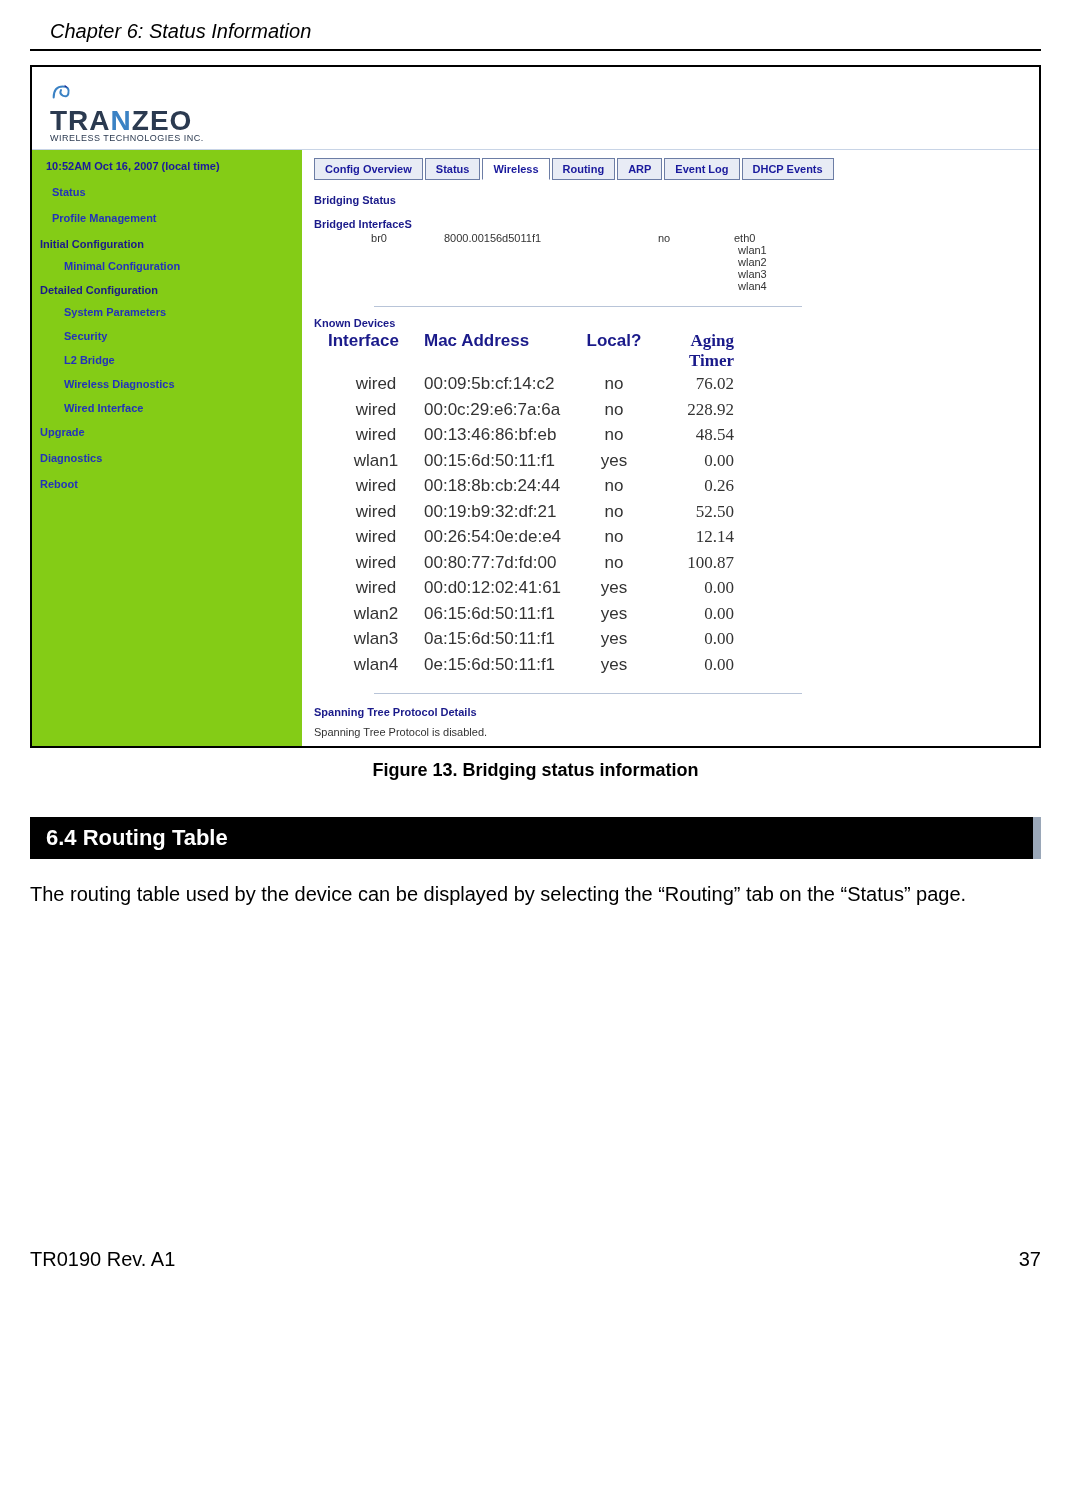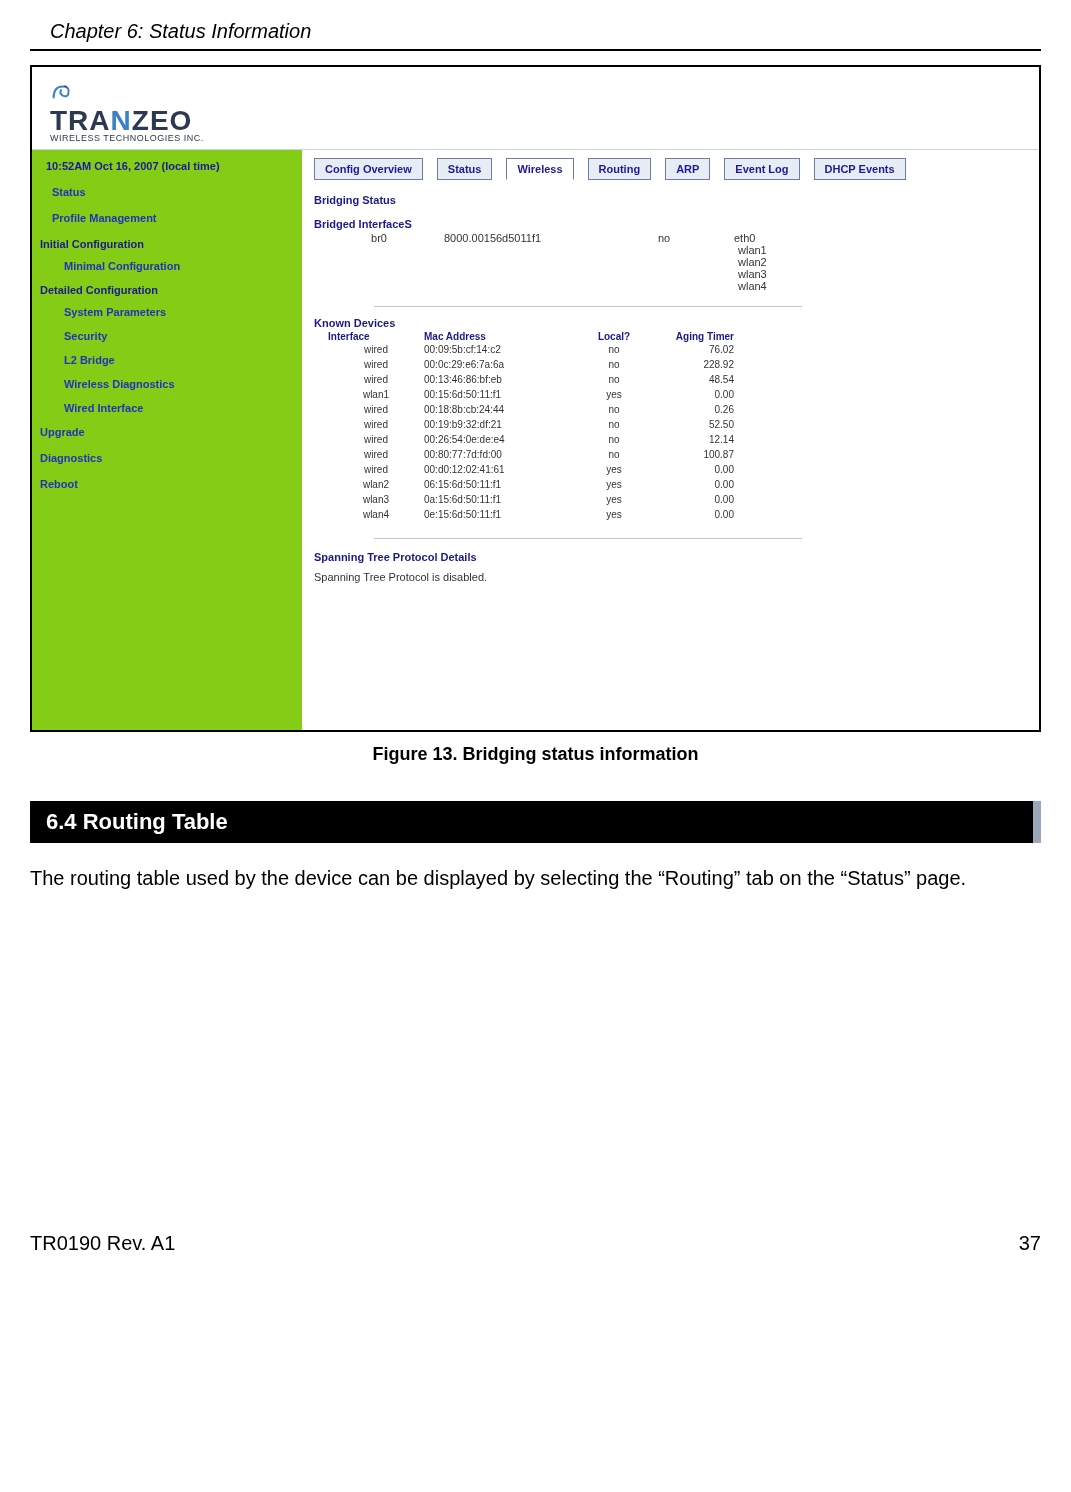--- a/index.html
+++ b/index.html
@@ -98,21 +98,21 @@
     .content {
       flex: 1;
       background: #fff;
       padding: 8px 12px;
       font-family: Verdana, sans-serif;
       font-size: 11px;
       color: #333;
     }
     .tabs {
       display: flex;
-      gap: 12px;
+      gap: 0;
       margin-bottom: 14px;
     }
     .tab {
       border: 1px solid #6c7da5;
       padding: 4px 10px;
       font-size: 11px;
       font-weight: bold;
       color: #1a1a9d;
       background: #e8ecf5;
       cursor: pointer;
@@ -153,37 +153,37 @@
     .col-stp { width: 120px; text-align: center; }
     .col-ifc { width: 100px; padding-left: 10px; }
     .ifc-extra { padding-left: 424px; }
     .hr-light {
       border: 0;
       border-top: 1px solid #b8c4d8;
       width: 60%;
       margin: 10px 60px 10px 60px;
     }
     .devices-table {
-      font-size: 10px;
+      font-size: 17px;
       margin-bottom: 16px;
     }
     .dev-header {
       display: flex;
       color: #1a1a8a;
       font-weight: bold;
     }
     .dev-row {
       display: flex;
       color: #333;
       line-height: 1.5;
     }
     .col-di { width: 110px; padding-left: 14px; text-align: center; }
     .col-dm { width: 150px; }
     .col-dl { width: 80px; text-align: center; }
-    .col-dt { width: 100px; text-align: right; padding-right: 20px; }
+    .col-dt { width: 100px; text-align: right; padding-right: 20px; font-family: Liberation Serif, serif; }
     .stp-text {
       font-size: 11px;
       color: #333;
       margin-top: 8px;
     }
     .figure-caption {
       text-align: center;
       font-weight: bold;
       font-size: 18px;
       margin-top: 12px;

